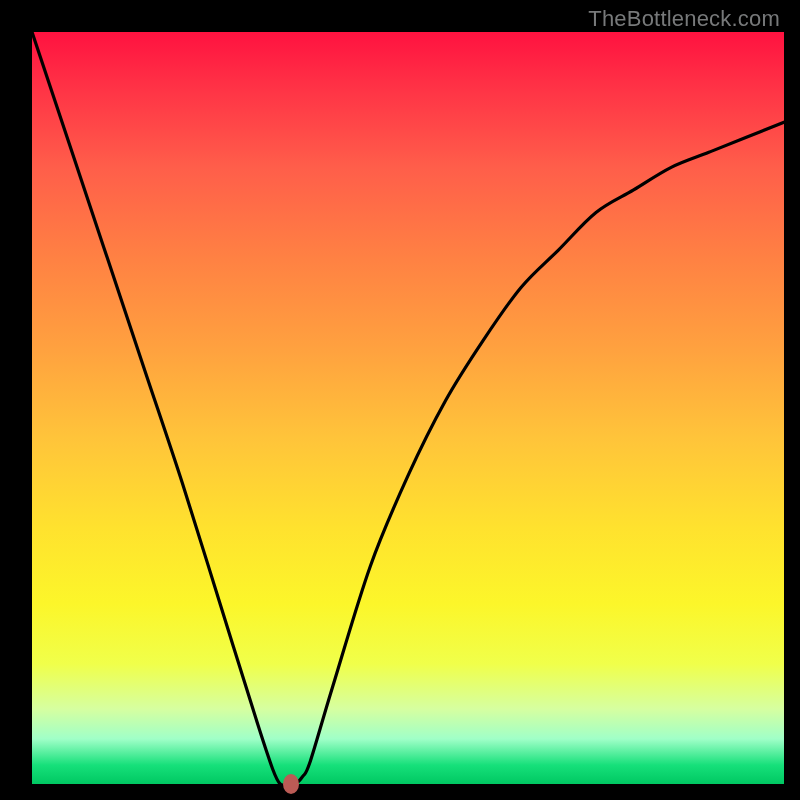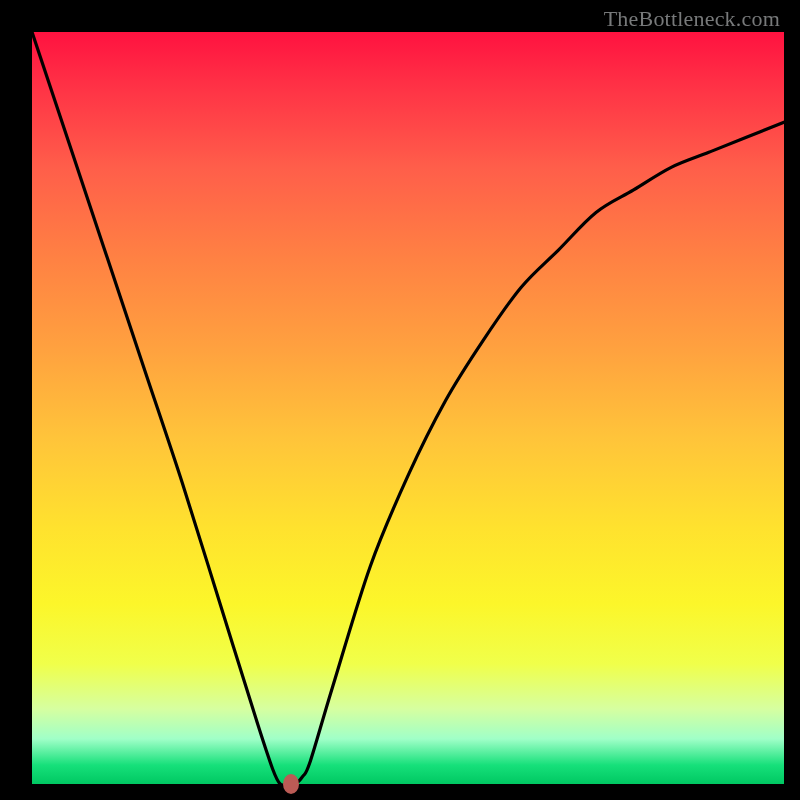--- a/index.html
+++ b/index.html
@@ -27,21 +27,21 @@
       #d6ffa0 90%,
       #a0ffc8 94%,
       #16e07a 97.5%,
       #00c862 100%
     );
   }
   .attribution {
     position: absolute;
     top: 6px;
     right: 20px;
-    font-family: Liberation Serif, serif;
+    font-family: Liberation Sans, sans-serif;
     font-size: 22px;
     color: #77797a;
     font-weight: 500;
     letter-spacing: 0.2px;
   }
   svg.curve {
     position: absolute;
     left: 0; top: 0;
     width: 752px; height: 752px;
     overflow: visible;

